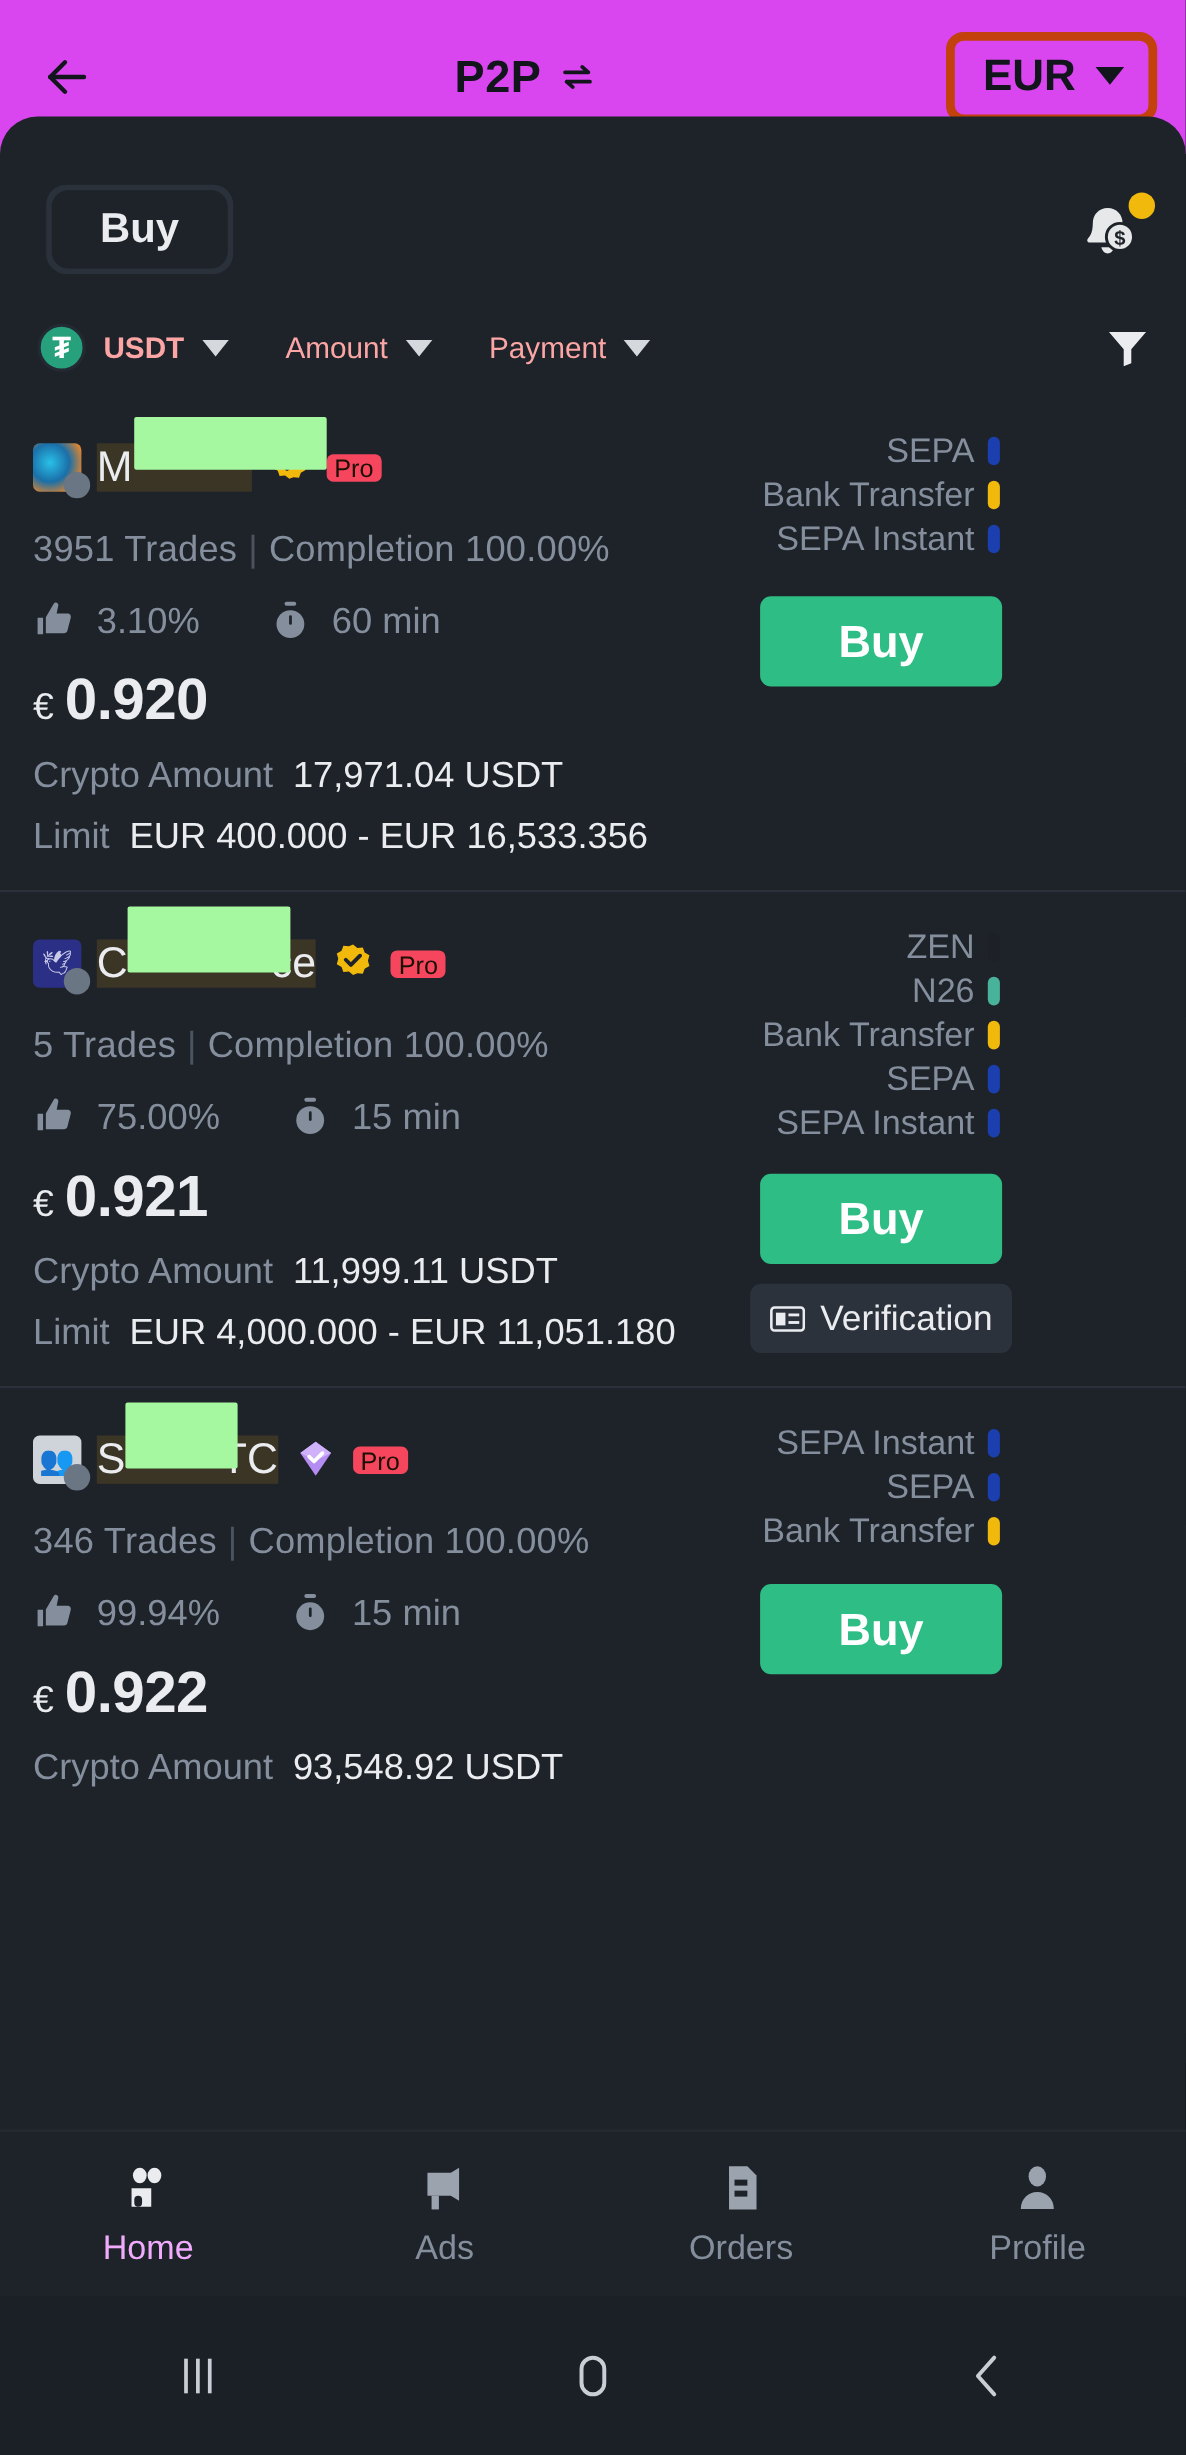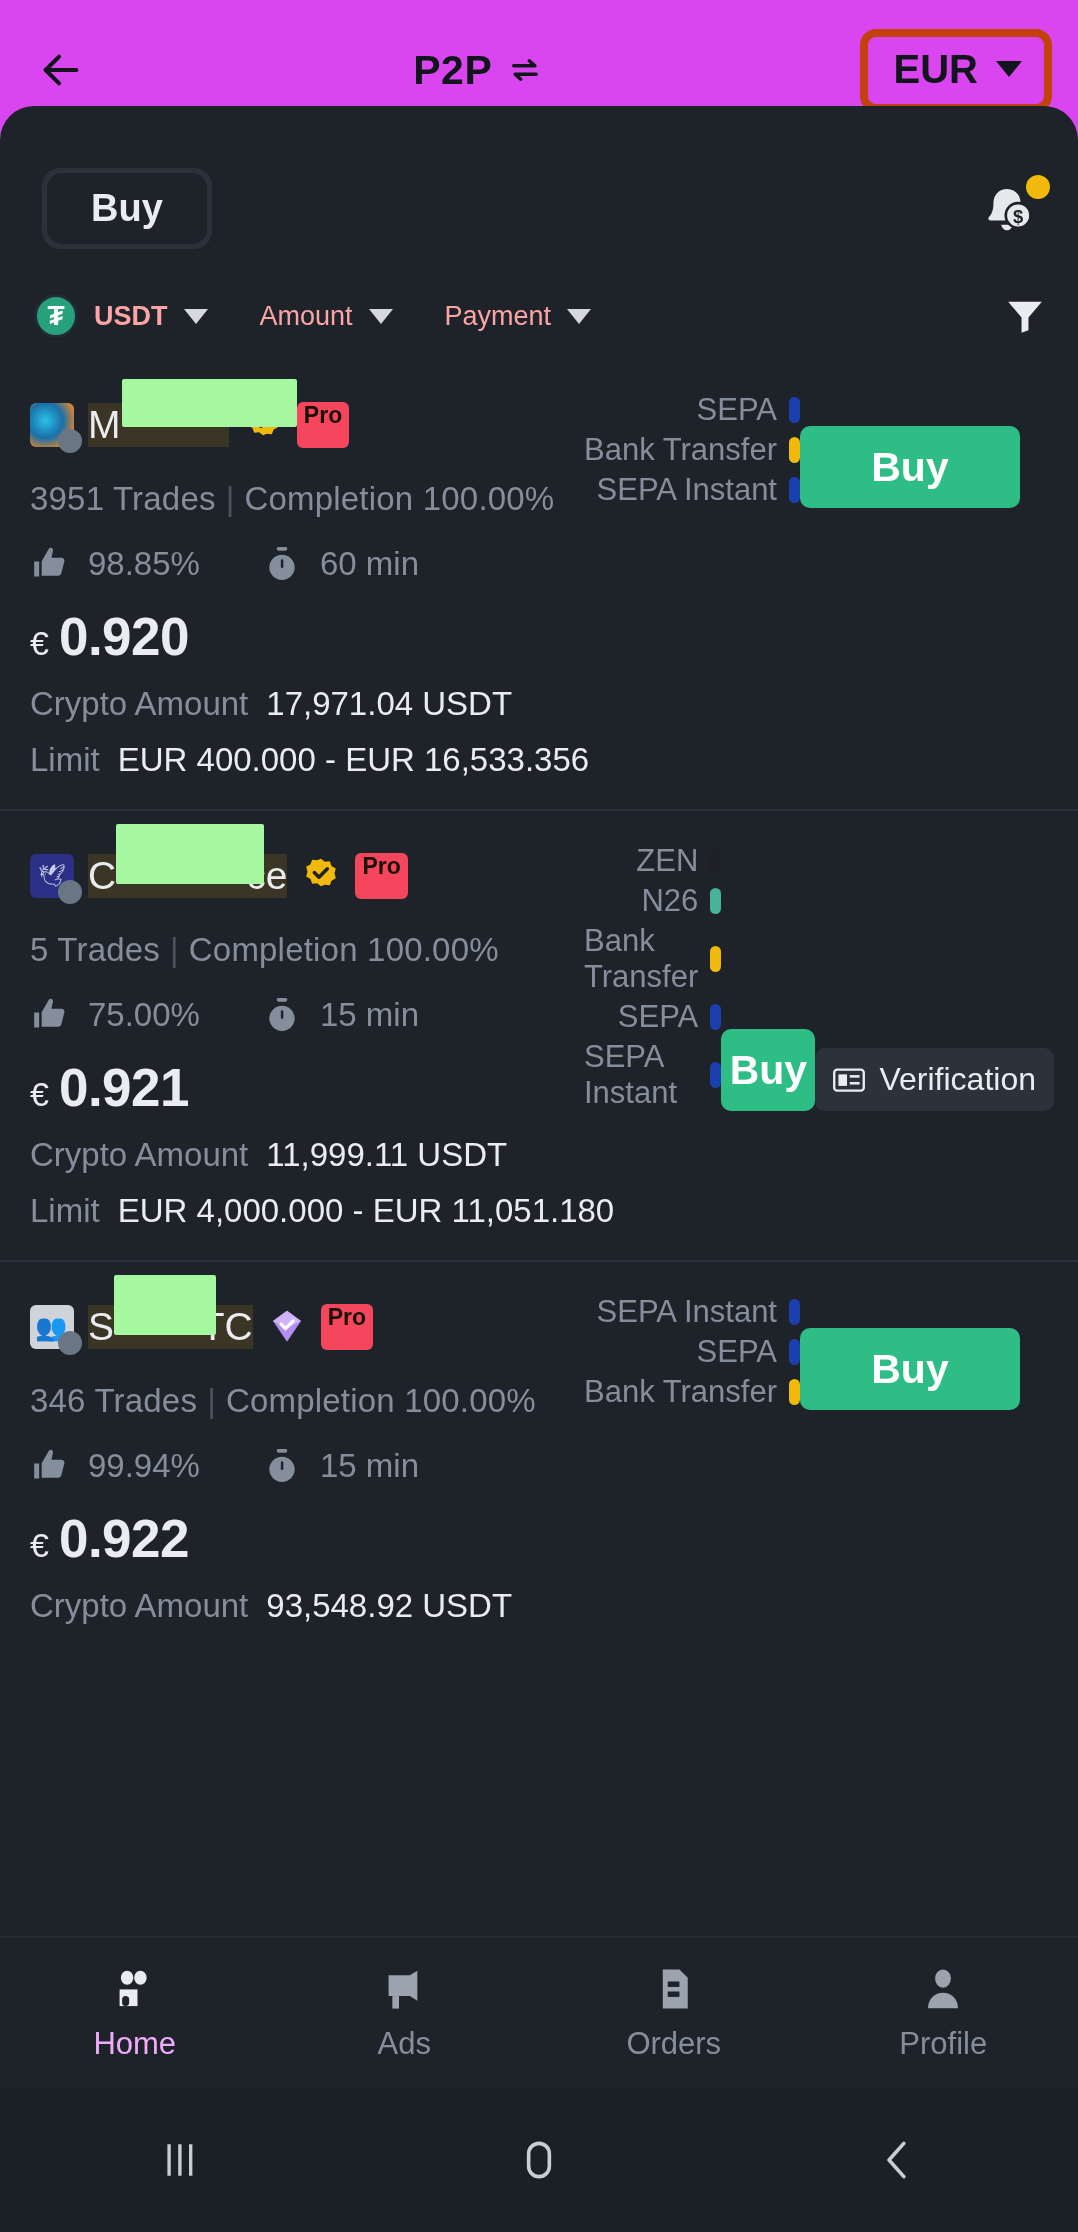--- a/index.html
+++ b/index.html
@@ -87,44 +87,44 @@
   .av3::after { content: "\1F465"; font-size: 26px; }
 
   .mname {
     font-size: 39px; color: #eaecef; white-space: nowrap;
     background: #3b3526; position: relative;
   }
   .redact { position: absolute; background: #a5f8a0; border-radius: 2px; }
 
   .badge-verified { width: 40px; height: 40px; flex: none; }
   .badge-pro {
-    background: #f6465d; color: #1a1004; font-size: 23px; font-weight: bold;
-    border-radius: 6px; padding: 2px 7px 21px 7px; line-height: 1; flex: none;
+    background: #f6465d; color: #1a1004; font-size: 23px; font-weight: normal;
+    border-radius: 6px; padding: 2px 7px 0 7px; line-height: 1; flex: none;
   }
 
   .stats { font-size: 33px; color: #848e9c; margin-top: 22px; letter-spacing: .2px; }
   .stats .divider { color: #4b535e; padding: 0 10px; }
 
   .ratingrow { display: flex; align-items: center; gap: 18px; margin-top: 26px; }
   .ratingrow .ico svg { width: 40px; height: 40px; display: block; }
   .ratingrow .val { font-size: 33px; color: #848e9c; }
   .ratingrow .gap { width: 26px; }
 
   .price { margin-top: 22px; display: flex; align-items: baseline; gap: 10px; }
   .price .cur { font-size: 34px; color: #eaecef; }
   .price .amt { font-size: 53px; font-weight: bold; color: #eaecef; letter-spacing: -.5px; }
 
   .kv { margin-top: 18px; font-size: 33px; }
   .kv .k { color: #848e9c; }
   .kv .v { color: #eaecef; padding-left: 18px; }
 
   
   .rightcol {
-    position: absolute; right: 24px; top: 26px; width: 470px;
-    display: flex; align-items: flex-end;
+    position: absolute; right: 42px; top: 26px; width: 470px;
+    display: flex; flex-direction: column; align-items: center;
   }
   .pm-list { display: flex; flex-direction: column; align-items: flex-end; gap: 4px; }
   .pm { display: flex; align-items: center; gap: 12px; font-size: 31px; color: #848e9c; }
   .pm .dot { width: 11px; height: 26px; border-radius: 6px; flex: none; }
 
   .buy-btn {
     background: #2ebd85; color: #fff; font-size: 41px; font-weight: bold;
     border: none; border-radius: 10px; width: 220px; height: 82px;
     cursor: pointer; font-family: "Liberation Sans", sans-serif;
   }
@@ -238,21 +238,21 @@
       </div>
       <div class="stats">
         <span>3951 Trades</span><span class="divider">|</span><span>Completion 100.00%</span>
       </div>
       <div class="ratingrow">
         <span class="ico">
           <svg viewBox="0 0 24 24">
               <path d="M2.5 10.5h3v9h-3zM7 10.3l4.3-7.4c.9-1.4 2.8-.4 2.5 1l-.9 4.4h6c1.2 0 2 1.1 1.7 2.2l-1.8 7c-.2.9-1 1.5-1.9 1.5H7z" fill="#848e9c"></path>
             </svg>
         </span>
-        <span class="val">98.85%</span>
+        <span class="val">3.10%</span>
         <span class="gap"></span>
         <span class="ico">
           <svg viewBox="0 0 24 24">
               <rect x="8.8" y="1.8" width="6.4" height="2.2" rx="1.1" fill="#848e9c"></rect>
               <circle cx="12" cy="14" r="7.6" fill="#848e9c"></circle>
               <rect x="11.3" y="9.2" width="1.5" height="5.2" rx=".7" fill="#1e2329"></rect>
             </svg>
         </span>
         <span class="val">60 min</span>
       </div>

